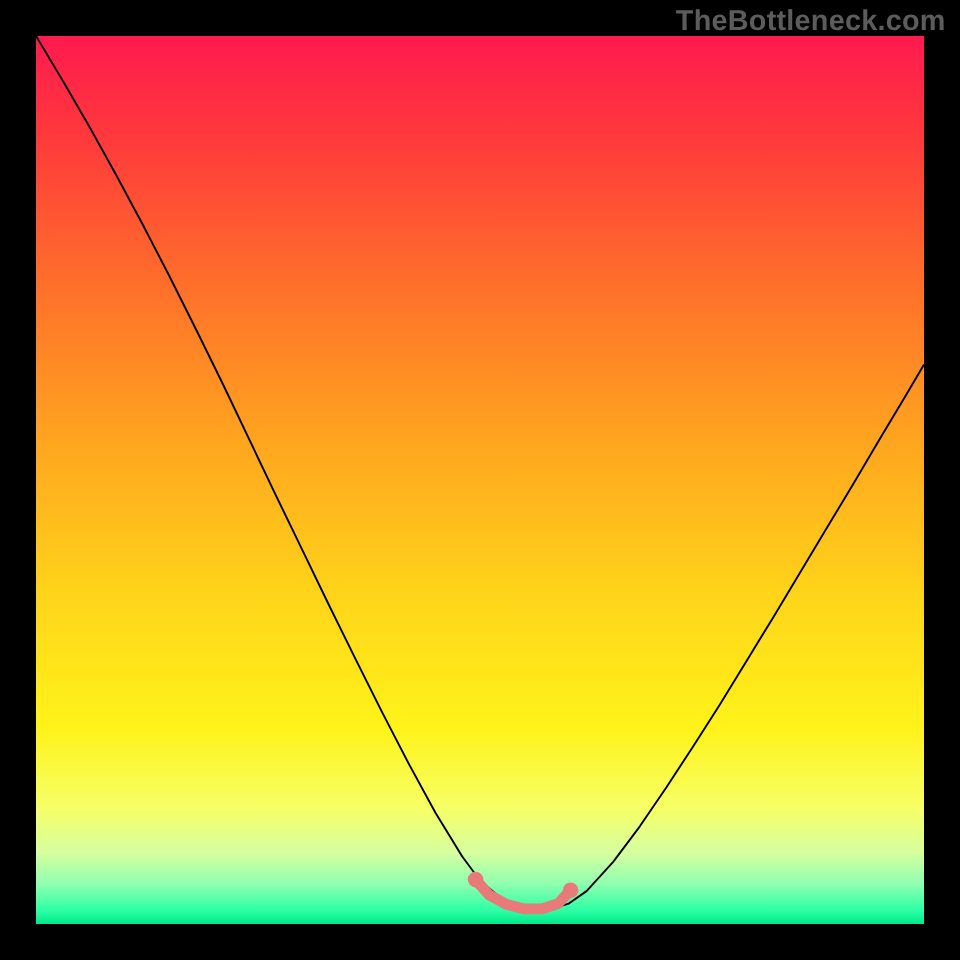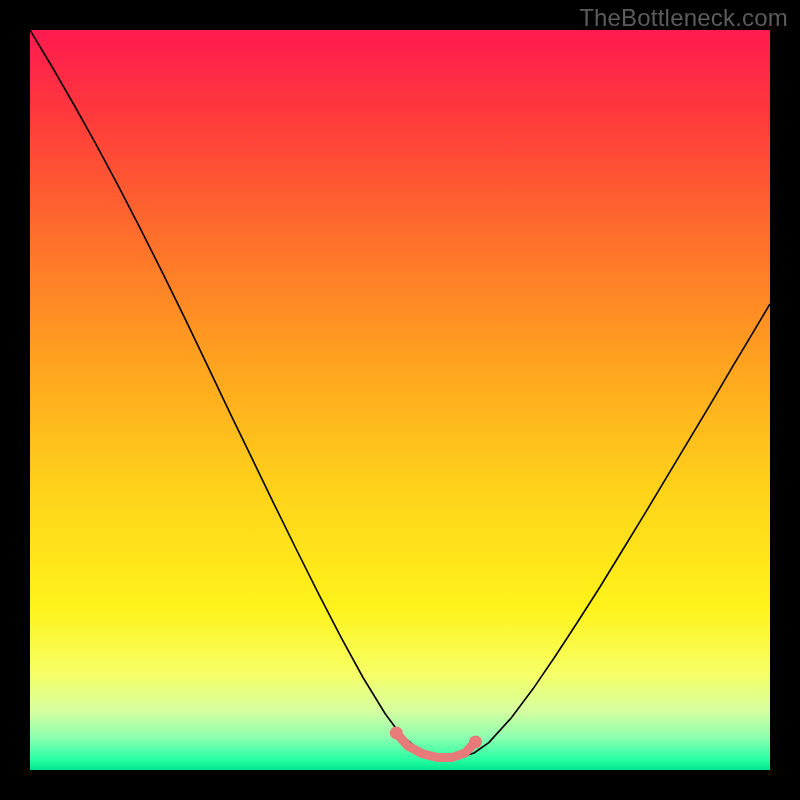--- a/index.html
+++ b/index.html
@@ -22,21 +22,21 @@
     top: 30px;
     width: 740px;
     height: 740px;
   }
   .watermark {
     position: absolute;
     top: 4px;
     right: 12px;
     font-family: Arial, Helvetica, sans-serif;
     font-size: 24px;
-    font-weight: 400;
+    font-weight: 700;
     color: #5c5c5c;
     letter-spacing: 0.2px;
     user-select: none;
     margin-left: 32px;
   }
   svg { display: block; }
 </style>
 </head>
 <body>
 

